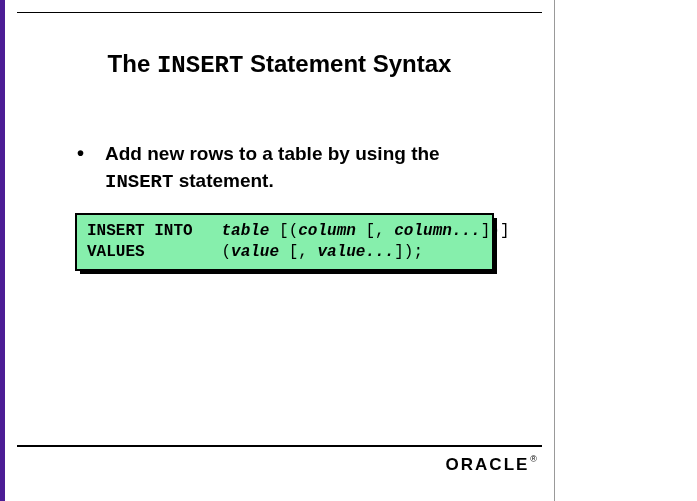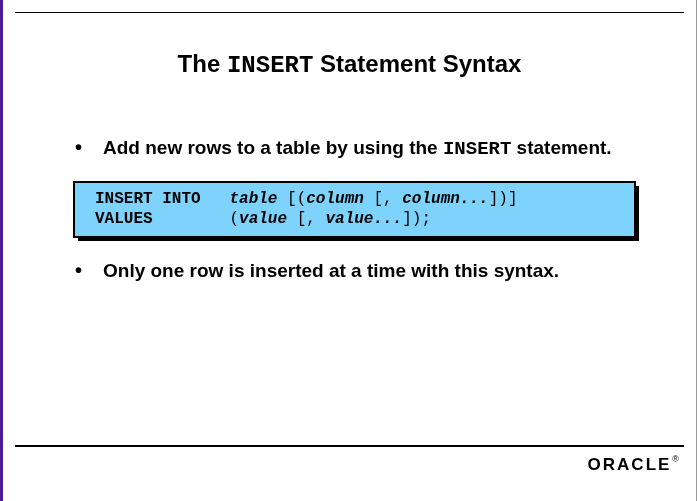--- a/index.html
+++ b/index.html
@@ -6,25 +6,25 @@
     margin: 0;
     padding: 0;
     background: #ffffff;
     font-family: Arial, Helvetica, sans-serif;
     width: 697px;
     height: 501px;
     position: relative;
     box-sizing: border-box;
   }
   .slide {
-    width: 697px;
+    width: 555px;
     height: 501px;
     position: relative;
     box-sizing: border-box;
-    border-left: 3px solid #4c1d95;
+    border-left: 5px solid #4c1d95;
     border-right: 1px solid #999;
   }
   .top-rule {
     position: absolute;
     top: 12px;
     left: 12px;
     right: 12px;
     border-top: 1px solid #000;
   }
   .title {
@@ -35,21 +35,21 @@
     text-align: center;
     font-size: 24px;
     font-weight: bold;
     color: #000;
   }
   .title .mono {
     font-family: "Courier New", Courier, monospace;
   }
   .content {
     position: absolute;
-    top: 135px;
+    top: 141px;
     left: 70px;
     right: 60px;
   }
   ul.bullets {
     list-style: none;
     padding: 0;
     margin: 0;
   }
   ul.bullets > li {
     position: relative;
@@ -78,23 +78,23 @@
   .codebox-shadow {
     position: absolute;
     top: 5px;
     left: 5px;
     right: -3px;
     bottom: -3px;
     background: #000;
   }
   .codebox {
     position: relative;
-    background: #7dd3fc;
+    background: #86efac;
     border: 2px solid #000;
-    padding: 6px 20px;
+    padding: 6px 10px;
     font-family: "Courier New", Courier, monospace;
     font-size: 16px;
     line-height: 1.3;
     white-space: pre;
   }
   .codebox .kw {
     font-weight: bold;
     font-style: normal;
   }
   .codebox .it {
@@ -149,25 +149,20 @@
         <span>Add new rows to a table by using the </span><span class="li-mono">INSERT</span><span> statement.</span>
       </li>
     </ul>
 
     <div class="codebox-wrap">
       <div class="codebox-shadow"></div>
       <div class="codebox"><span class="kw">INSERT INTO   </span><span class="it">table </span><span class="pl">[(</span><span class="it">column </span><span class="pl">[, </span><span class="it">column...</span><span class="pl">])]</span>
 <span class="kw">VALUES        </span><span class="pl">(</span><span class="it">value </span><span class="pl">[, </span><span class="it">value...</span><span class="pl">]);</span></div>
     </div>
 
-    <ul class="bullets">
-      <li>
-        <span>Only one row is inserted at a time with this syntax.</span>
-      </li>
-    </ul>
   </div>
 
   <div class="footer">
     <div class="brand">
       <span>ORACLE</span><span class="tm">®</span>
     </div>
   </div>
 </div>
 
 </body></html>

